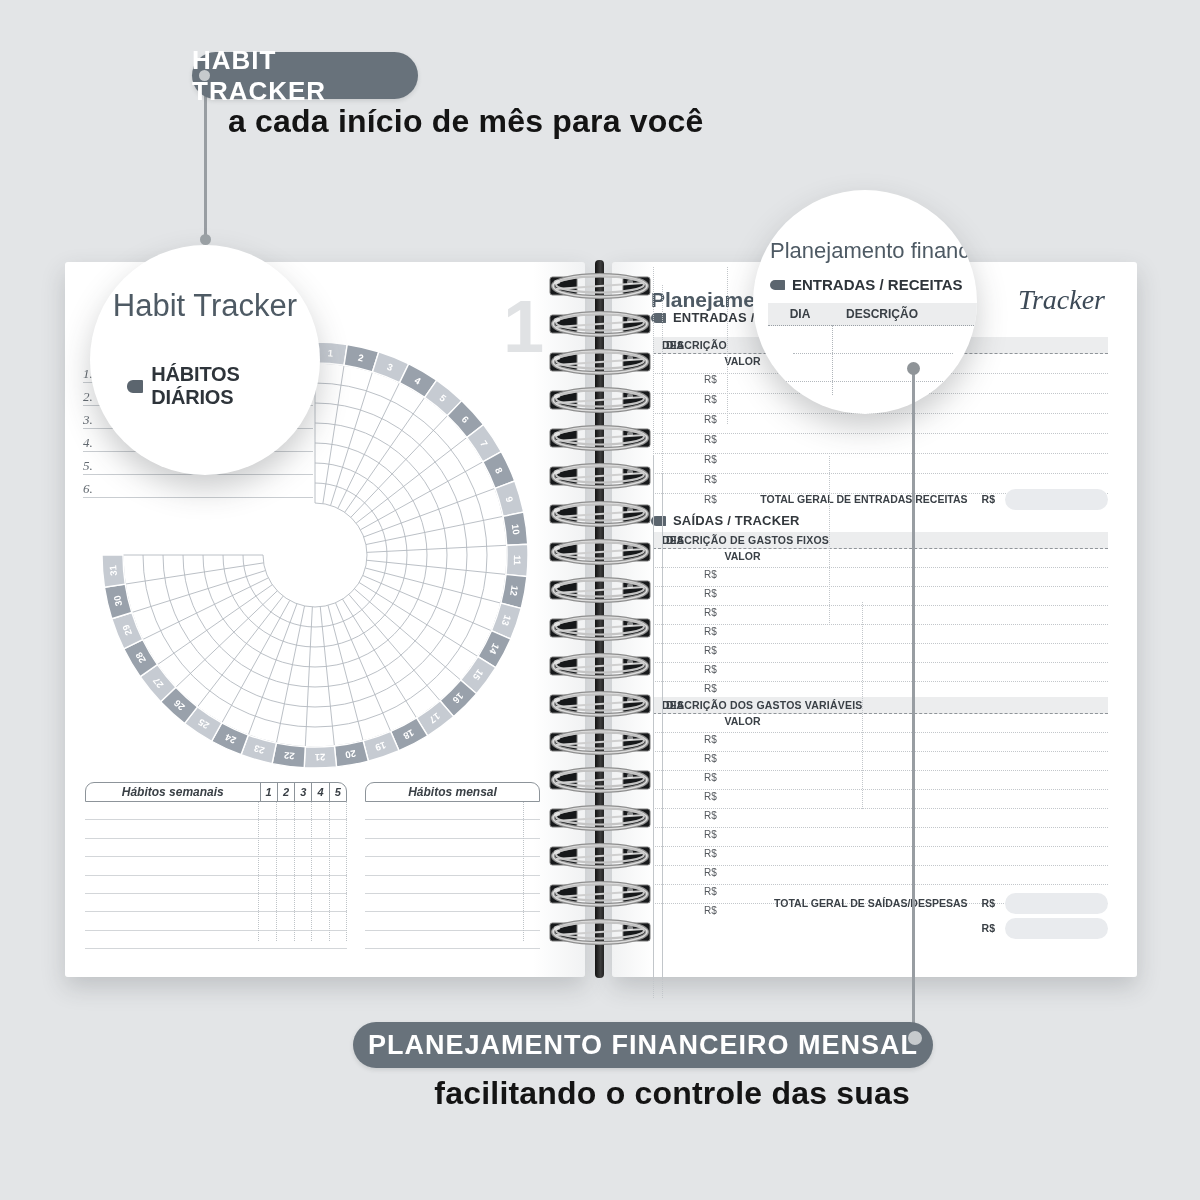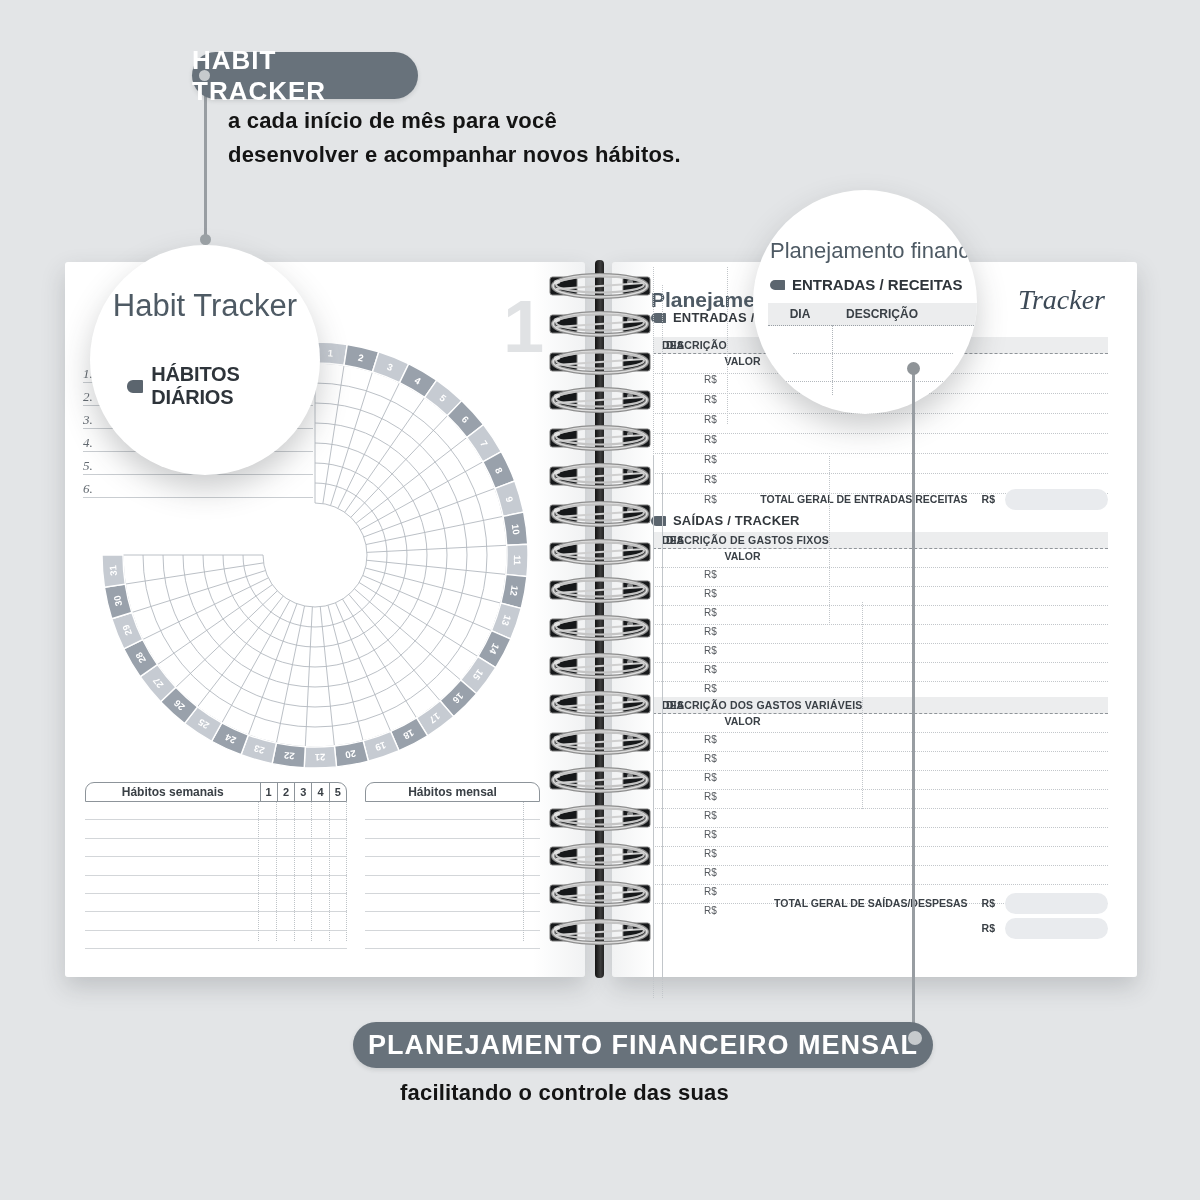--- a/index.html
+++ b/index.html
@@ -6,43 +6,43 @@
   #stage{position:relative;width:1200px;height:1200px;background:#e3e5e7;overflow:hidden;
          font-family:"Liberation Sans",sans-serif;}
   .abs{position:absolute;}
 
   
   .pill{position:absolute;background:#68727b;border-radius:28px;color:#fff;
         display:flex;align-items:center;justify-content:center;
         font-weight:bold;letter-spacing:1px;box-shadow:0 2px 4px rgba(60,65,70,.15);}
   #pill-top{left:192px;top:52px;width:226px;height:47px;font-size:26px;}
   #pill-bottom{left:353px;top:1022px;width:580px;height:46px;font-size:27px;}
-  .desc{position:absolute;color:#141414;font-weight:bold;font-size:22px;line-height:34px;letter-spacing:.2px;}
+  .desc{position:absolute;color:#141414;font-weight:bold;font-size:32px;line-height:34px;letter-spacing:.2px;}
   #desc-top{left:228px;top:104px;text-align:left;}
-  #desc-bottom{left:400px;top:1076px;width:510px;text-align:left;}
+  #desc-bottom{left:400px;top:1076px;width:510px;text-align:right;}
 
   
   .vline{position:absolute;background:#989da2;}
   .dot{position:absolute;border-radius:50%;background:#9aa0a4;}
   .dot.light{background:#c6cacd;}
 
   
   .page{position:absolute;top:262px;height:715px;background:#fff;border-radius:3px;
         box-shadow:0 10px 24px rgba(50,55,60,.20);}
   #page-left{left:65px;width:520px;background:linear-gradient(to right,#ffffff 90%,#f1f2f3);}
   #page-right{left:612px;width:525px;background:linear-gradient(to left,#ffffff 92%,#f1f2f3);}
 
   
   #big-page-number{position:absolute;left:438px;top:22px;font-size:74px;font-weight:600;color:#e0e2e4;}
   .habit-line{position:absolute;left:18px;width:230px;border-bottom:1.2px solid #c9cdd1;height:0;}
   .habit-num{position:absolute;left:0;top:-16px;font-family:"Liberation Serif",serif;
              font-style:italic;font-size:13px;color:#646b72;}
   #radial-tracker{position:absolute;left:30px;top:73px;}
 
-  .htable{position:absolute;top:520px;}
+  .htable{position:absolute;top:520px;font-style:italic;}
   .ht-head{display:flex;height:18px;border:1.5px solid #8d949a;border-radius:9px 9px 0 0;
            align-items:stretch;background:#fff;}
   .ht-title{flex:1;display:flex;align-items:center;justify-content:center;
             font-size:12px;font-weight:600;color:#3a4046;}
   .ht-num{width:16.3px;display:flex;align-items:center;justify-content:center;
           border-left:1.5px solid #8d949a;font-size:11px;font-weight:bold;color:#3a4046;}
   .ht-rows{position:relative;}
   .ht-row{border-bottom:1px solid #d3d6d9;}
   .ht-vsep{position:absolute;top:0;border-left:1px dotted #bfc4c8;}
 
@@ -662,21 +662,20 @@
   </div>
 
   <div class="vline" style="left:911.5px;top:368px;width:3px;height:656px;"></div>
   <div class="dot" style="left:906.5px;top:361.5px;width:13px;height:13px;background:#8f9498;"></div>
 
   <div class="pill" id="pill-top">HABIT TRACKER</div>
   <div class="dot light" style="left:199px;top:70px;width:11px;height:11px;"></div>
   <div class="dot" style="left:200px;top:234px;width:11px;height:11px;"></div>
   <div class="desc" id="desc-top">
     <div>a cada início de mês para você</div>
-    <div>desenvolver e acompanhar novos hábitos.</div>
   </div>
 
   <div class="pill" id="pill-bottom">PLANEJAMENTO FINANCEIRO MENSAL</div>
   <div class="dot light" style="left:908px;top:1031px;width:14px;height:14px;"></div>
   <div class="desc" id="desc-bottom">
     <div>facilitando o controle das suas</div>
   </div>
 
 </div>
 

